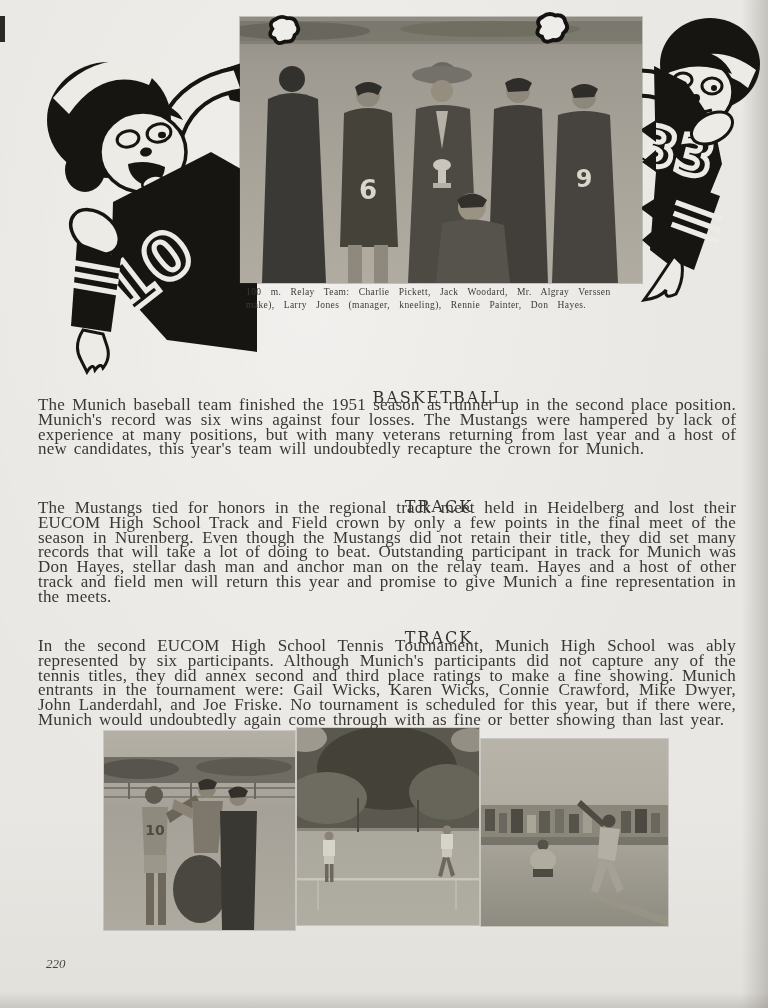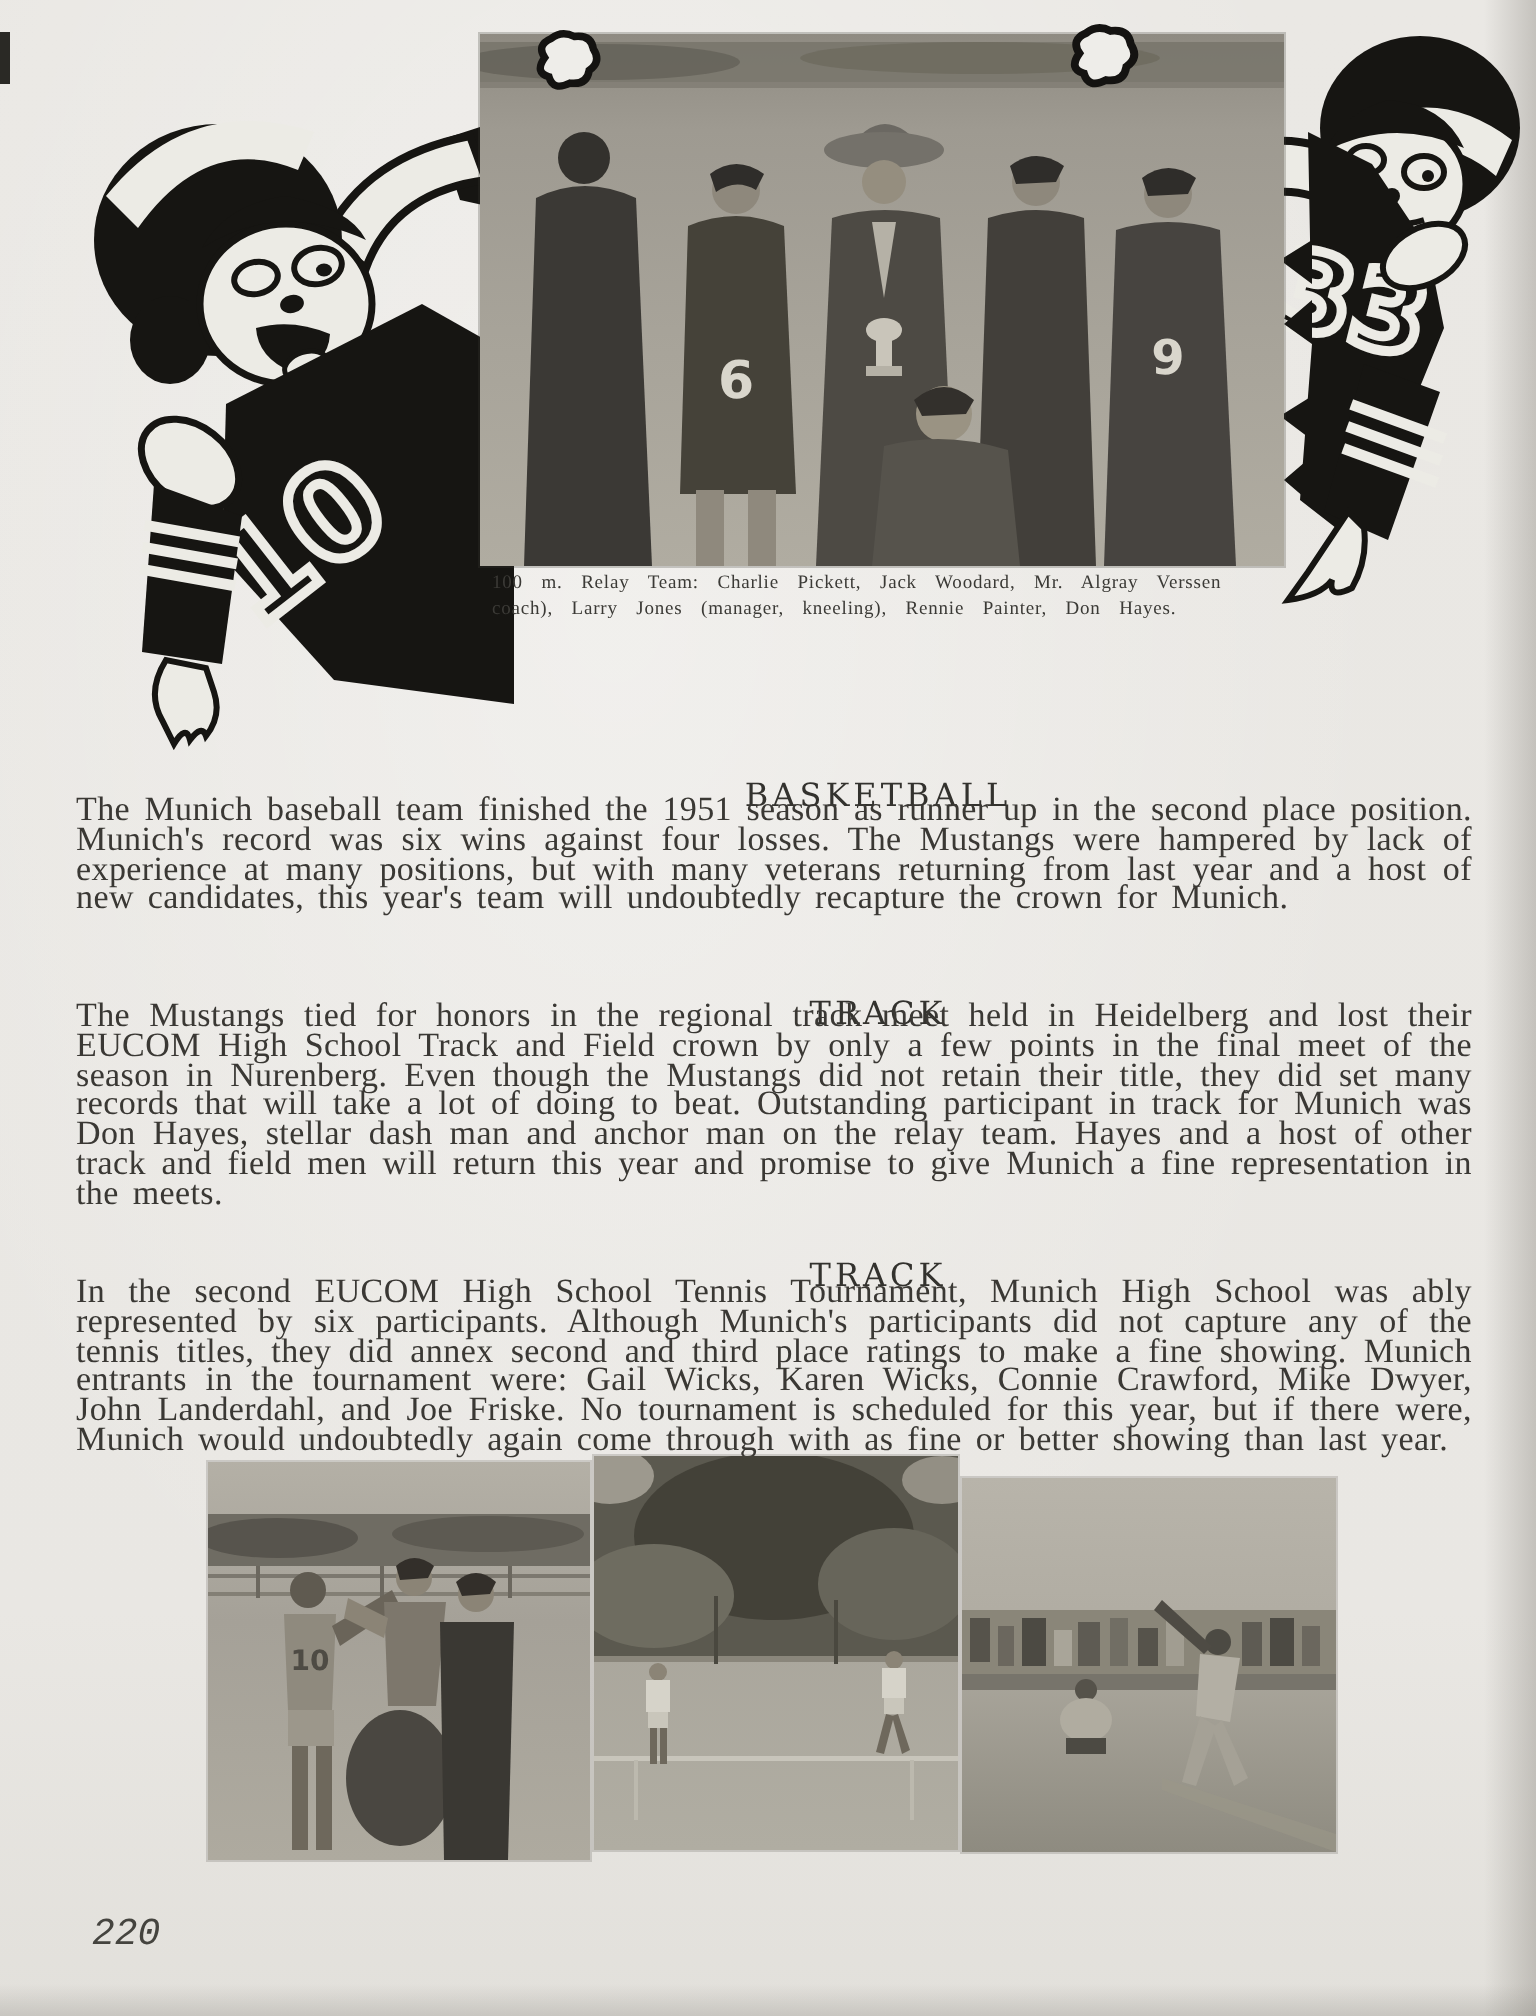--- a/index.html
+++ b/index.html
@@ -34,22 +34,22 @@
     font-family:"DejaVu Serif", serif;font-weight:normal;font-size:16px;
     letter-spacing:2px;color:#33322e;}
   p.body{position:absolute;left:38px;width:698px;margin:0;text-align:justify;
     font-size:17px;line-height:14.8px;letter-spacing:0.2px;word-spacing:2.5px;color:#3a3834;}
 
   .photo{position:absolute;overflow:hidden;z-index:2;box-shadow:0 0 0 1px rgba(60,58,52,0.18);}
   .photo-track{left:104px;top:731px;width:191px;height:199px;}
   .photo-tennis{left:297px;top:728px;width:182px;height:197px;}
   .photo-baseball{left:481px;top:739px;width:187px;height:187px;}
 
-  .page-number{position:absolute;left:46px;top:956px;font-family:Liberation Mono, monospace;
-    font-style:italic;font-size:19px;color:#45443f;text-align:center;}
+  .page-number{position:absolute;left:46px;top:956px;font-family:Liberation Serif, serif;
+    font-style:italic;font-size:13px;color:#45443f;text-align:center;}
 </style>
 </head>
 <body>
 
 <div class="page">
 
   <div class="shade-right"></div>
   <div class="shade-bottom"></div>
   <div class="corner-mark"></div>
 
@@ -154,21 +154,21 @@
 
   <svg class="blob blob-1" width="36" height="36" viewBox="0 0 34 34">
     <path d="M6,14 Q2,8 9,5 Q14,1 20,4 Q28,3 29,10 Q33,16 27,20 Q26,27 18,26 Q10,30 8,23 Q1,21 6,14 Z" fill="#eeede9" stroke="#141311" stroke-width="3.5"></path>
   </svg>
   <svg class="blob blob-2" width="38" height="38" viewBox="0 0 34 34">
     <path d="M6,14 Q2,8 9,5 Q14,1 20,4 Q28,3 29,10 Q33,16 27,20 Q26,27 18,26 Q10,30 8,23 Q1,21 6,14 Z" fill="#eeede9" stroke="#141311" stroke-width="3.5"></path>
   </svg>
 
   <div class="caption">
     <span>100 m. Relay Team: Charlie Pickett, Jack Woodard, Mr. Algray Verssen</span><br>
-    <span>coach), Larry Jones (manager, kneeling), Rennie Painter, Don Hayes.</span>
+    <span>make), Larry Jones (manager, kneeling), Rennie Painter, Don Hayes.</span>
   </div>
 
   <h2 class="sect" style="top:372px">BASKETBALL</h2>
   <p class="body" style="top:398px">The Munich baseball team finished the 1951 season as runner up in the second place position. Munich's record was six wins against four losses. The Mustangs were hampered by lack of experience at many positions, but with many veterans returning from last year and a host of new candidates, this year's team will undoubtedly recapture the crown for Munich.</p>
 
   <h2 class="sect" style="top:481px">TRACK</h2>
   <p class="body" style="top:501px">The Mustangs tied for honors in the regional track meet held in Heidelberg and lost their EUCOM High School Track and Field crown by only a few points in the final meet of the season in Nurenberg. Even though the Mustangs did not retain their title, they did set many records that will take a lot of doing to beat. Outstanding participant in track for Munich was Don Hayes, stellar dash man and anchor man on the relay team. Hayes and a host of other track and field men will return this year and promise to give Munich a fine representation in the meets.</p>
 
   <h2 class="sect" style="top:612px">TRACK</h2>
   <p class="body" style="top:639px">In the second EUCOM High School Tennis Tournament, Munich High School was ably represented by six participants. Although Munich's participants did not capture any of the tennis titles, they did annex second and third place ratings to make a fine showing. Munich entrants in the tournament were: Gail Wicks, Karen Wicks, Connie Crawford, Mike Dwyer, John Landerdahl, and Joe Friske. No tournament is scheduled for this year, but if there were, Munich would undoubtedly again come through with as fine or better showing than last year.</p>

